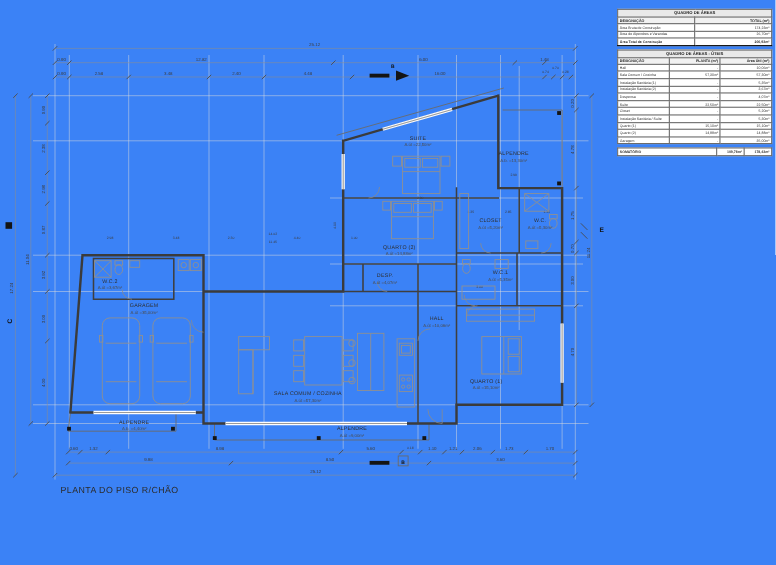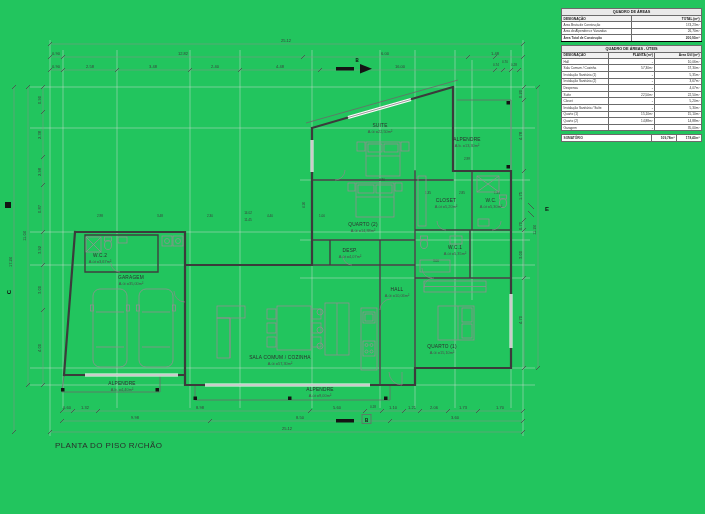--- a/index.html
+++ b/index.html
@@ -1,16 +1,16 @@
 <!DOCTYPE html>
 <html><head>
 <meta charset="utf-8">
 <style>
   html,body{margin:0;padding:0;background:#ffffff;}
-  .canvas{position:relative;width:705px;height:514px;background:#22c55e;overflow:hidden;
+  .canvas{position:relative;width:705px;height:514px;background:#3b82f6;overflow:hidden;
           font-family:"Liberation Sans",sans-serif;}
   svg{position:absolute;left:0;top:0;}
   
   .w2{stroke:#3b3b3b;stroke-width:2.2;fill:none;stroke-linecap:square;}
   .w1{stroke:#3f3f3f;stroke-width:1.4;fill:none;stroke-linecap:square;}
   .porch{stroke:#6a6a6a;stroke-width:0.8;fill:none;}
   .furn{stroke:#909090;stroke-width:0.8;fill:none;}
   .door{stroke:#8a8a8a;stroke-width:0.7;fill:none;}
   .dimline{stroke:#8d8d8d;stroke-width:0.5;fill:none;}
   .tick{stroke:#4a4a4a;stroke-width:0.8;fill:none;}

